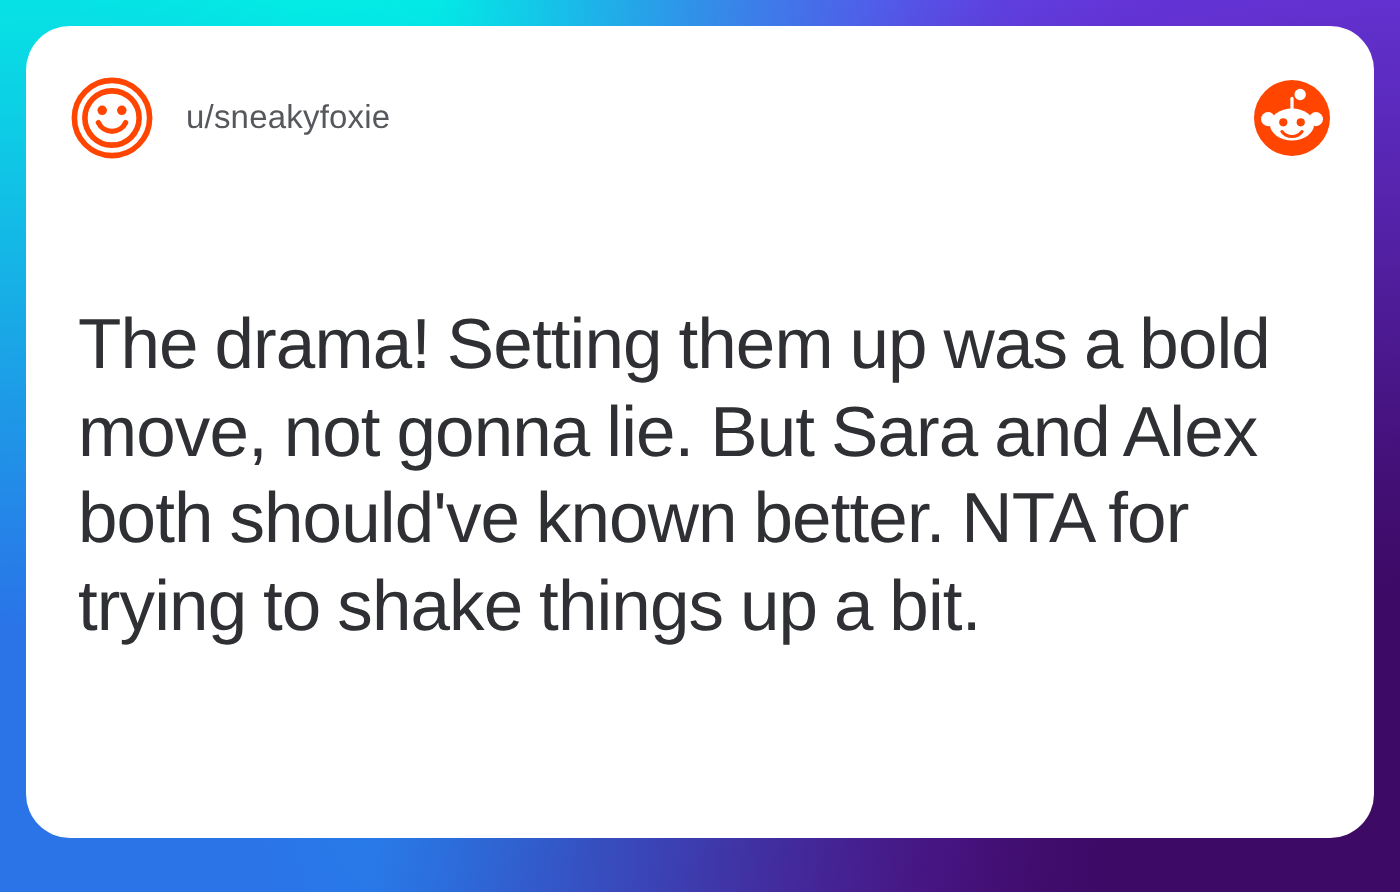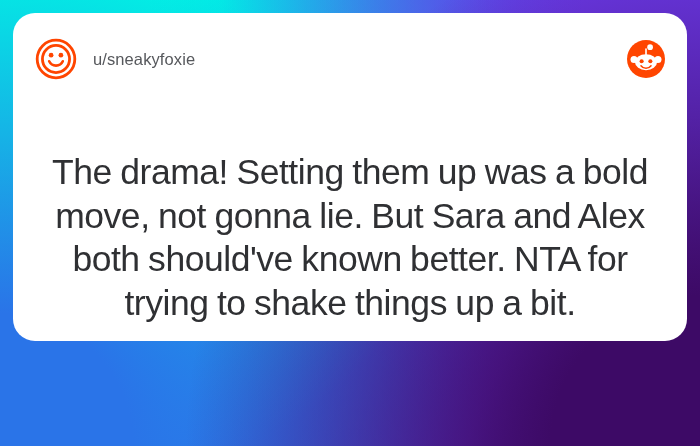--- a/index.html
+++ b/index.html
@@ -29,21 +29,21 @@
       radial-gradient(circle at 0% 0%,     #00f5e4 0%, #00f5e4 18%, rgba(0,245,228,0) 62%),
       linear-gradient(115deg, #00f0e0 0%, #12a8f0 32%, #3f64e8 55%, #6935dd 74%, #3d0d6b 100%);
   }
 
   
   #post-card {
     position: absolute;
     left: 13px;
     top: 13px;
     width: 674px;
-    height: 328px;
+    height: 406px;
     background: #ffffff;
     border-radius: 22px;
     overflow: hidden;
   }
 
   
   .card-header {
     position: absolute;
     left: 0; top: 0; right: 0;
     height: 92px;
@@ -86,21 +86,21 @@
   }
 
   .post-text {
     font-size: 35.5px;
     line-height: 43.5px;
     color: #2f3033;
     font-weight: 400;
     letter-spacing: -0.45px;
     word-spacing: -1.0px;
     font-family: "Liberation Sans", sans-serif;
-    text-align: center;
+    text-align: left;
   }
 </style>
 </head>
 <body>
 
 <div id="bg-gradient"></div>
 
 <div id="post-card">
 
   <div class="card-header">

